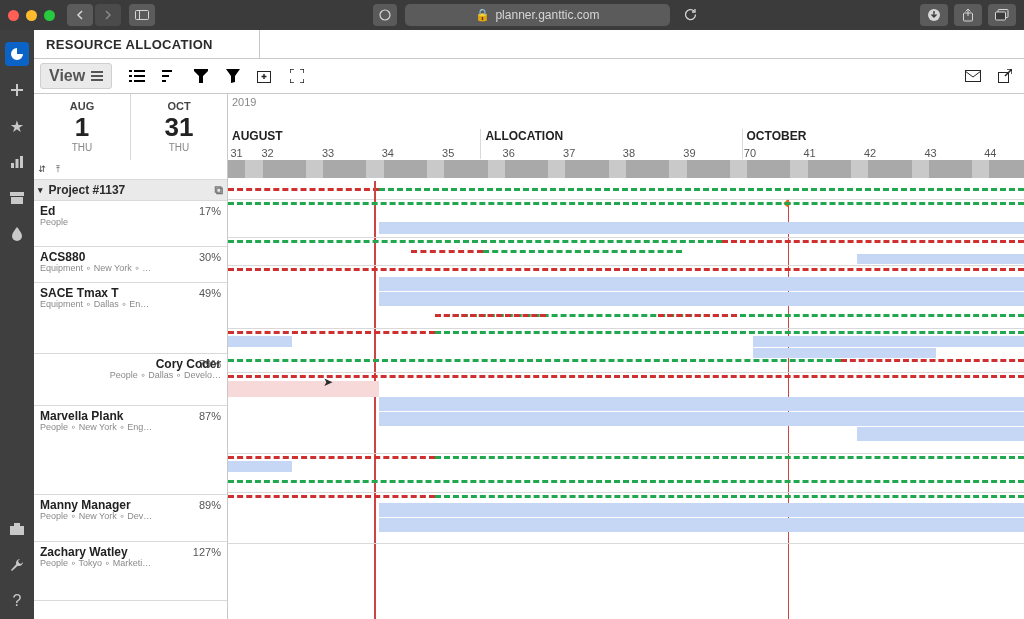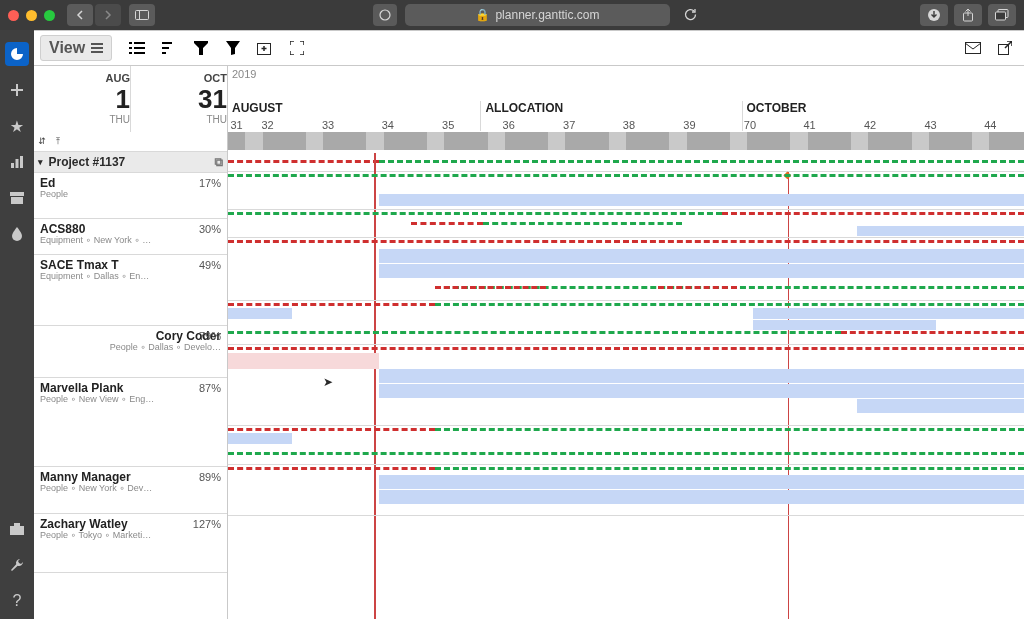--- a/index.html
+++ b/index.html
@@ -64,21 +64,21 @@
   .toolbar-right{margin-left:auto;display:flex;gap:14px;padding-right:4px;}
   svg{display:block;}
 
   
   .gantt{flex:1;display:flex;min-height:0;}
   .left-col{width:193px;flex:none;border-right:1px solid var(--app-border);display:flex;flex-direction:column;}
   .right-col{flex:1;display:flex;flex-direction:column;overflow:hidden;position:relative;}
 
   
   .date-head{display:flex;height:66px;}
-  .date-box{flex:1;text-align:right;padding-top:6px;}
+  .date-box{flex:1;text-align:center;padding-top:6px;}
   .date-box + .date-box{border-left:1px solid var(--grid-line);}
   .date-mo{font-size:11px;font-weight:700;color:#444;}
   .date-d{font-size:26px;font-weight:700;color:#222;line-height:1;margin-top:2px;}
   .date-dow{font-size:10px;color:#888;margin-top:2px;}
 
   
   .group-head-row{height:19px;display:flex;border-bottom:1px solid var(--grid-line);}
   .mini-btn{width:16px;height:18px;display:flex;align-items:center;justify-content:center;font-size:9px;color:#444;}
 
   .project-row{height:20px;background:var(--app-grey);border-bottom:1px solid var(--grid-line);display:flex;align-items:center;padding:0 4px;font-size:12px;font-weight:700;}
@@ -226,20 +226,23 @@
       <div class="side-icon">
         <svg width="14" height="14" viewBox="0 0 14 14">
             <path d="M13 4a4 4 0 0 1-5.3 3.8L2 13l-1-1 5.2-5.7A4 4 0 0 1 10 1l-2 2 1 2 2 1 2-2z" fill="currentColor"></path>
           </svg>
       </div>
       <div class="side-icon">?</div>
     </div>
 
     <div class="app">
 
+      <div class="app-tab-row">
+        <div class="app-tab">RESOURCE ALLOCATION</div>
+      </div>
 
       <div class="app-toolbar">
         <div class="view-btn">
           <span>View</span>
           <span class="ham">
               <span></span>
               <span></span>
               <span></span>
             </span>
         </div>
@@ -339,21 +342,21 @@
                 <div class="res-sub">Equipment ∘ Dallas ∘ En…</div>
                 <div class="res-pct">49%</div>
               </div>
               <div class="res-row" style="height: 43px; text-align: right;">
                 <div class="res-name">Cory Coder</div>
                 <div class="res-sub">People ∘ Dallas ∘ Develo…</div>
                 <div class="res-pct">79%</div>
               </div>
               <div class="res-row" style="height: 80px;">
                 <div class="res-name">Marvella Plank</div>
-                <div class="res-sub">People ∘ New View ∘ Eng…</div>
+                <div class="res-sub">People ∘ New York ∘ Eng…</div>
                 <div class="res-pct">87%</div>
               </div>
               <div class="res-row" style="height: 38px;">
                 <div class="res-name">Manny Manager</div>
                 <div class="res-sub">People ∘ New York ∘ Dev…</div>
                 <div class="res-pct">89%</div>
               </div>
               <div class="res-row" style="height: 50px;">
                 <div class="res-name">Zachary Watley</div>
                 <div class="res-sub">People ∘ Tokyo ∘ Marketi…</div>

